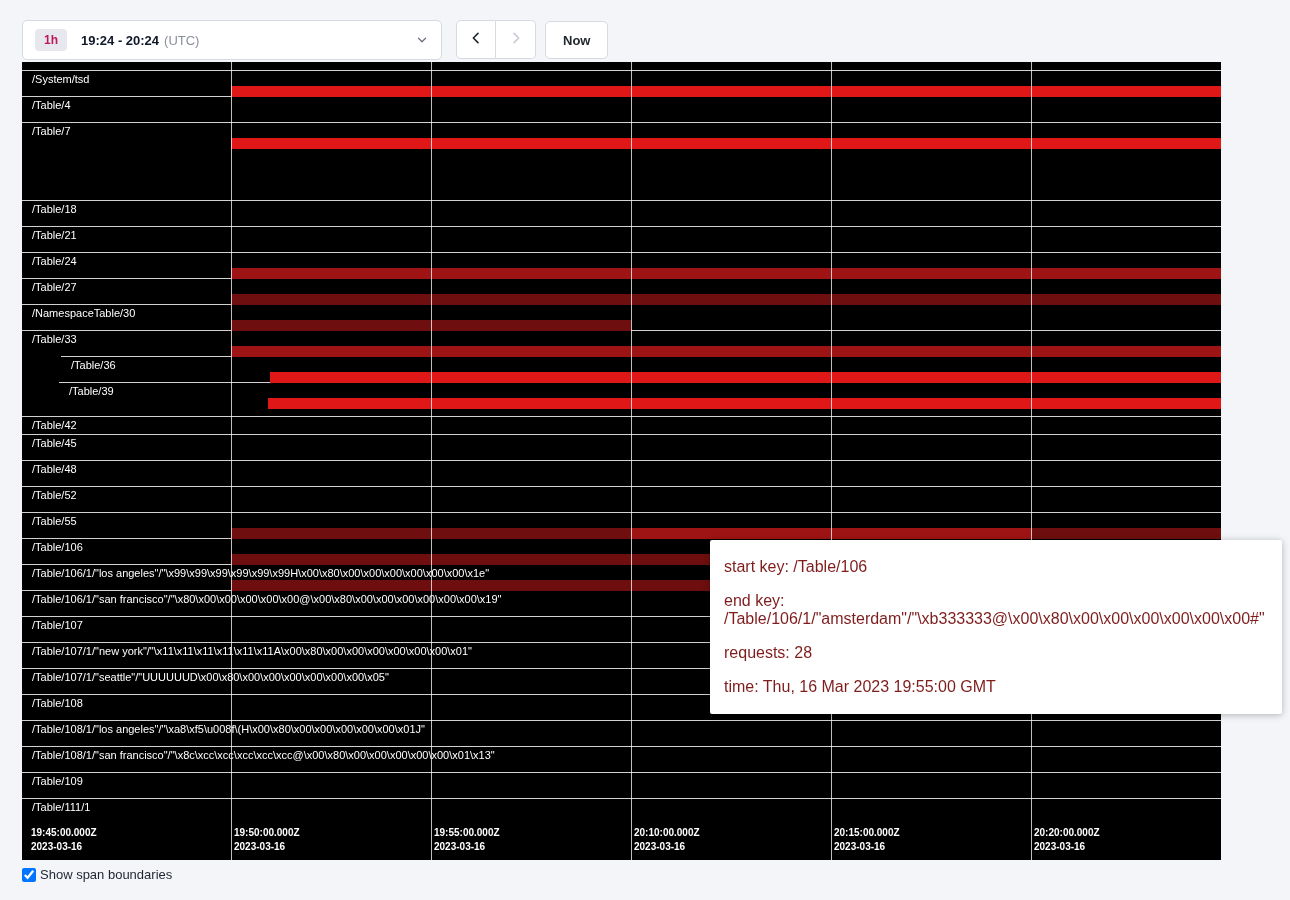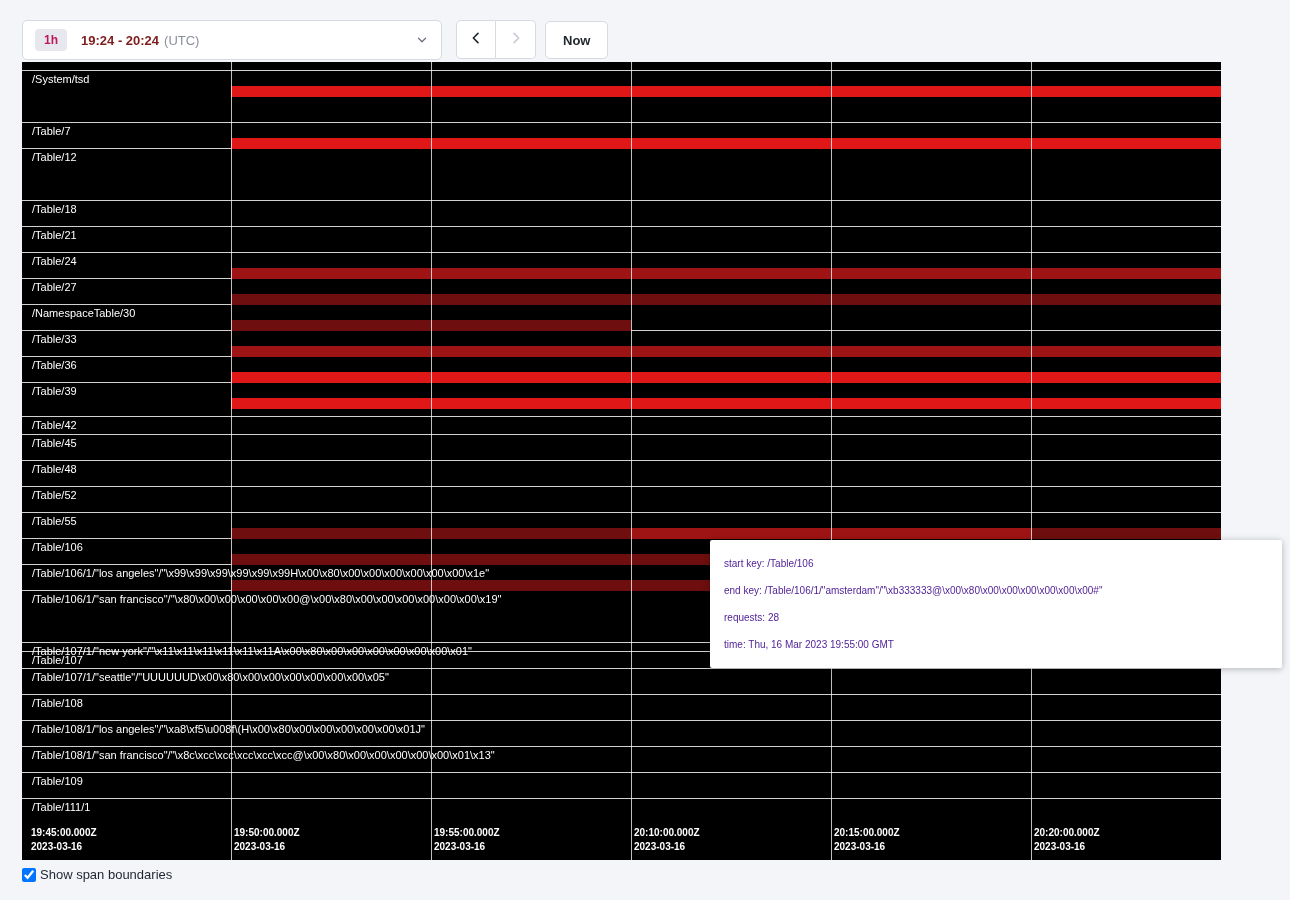--- a/index.html
+++ b/index.html
@@ -14,21 +14,21 @@
   .range-box {
     position:absolute; left:22px; top:20px; width:420px; height:40px;
     background:#fff; border:1px solid #d8dae2; border-radius:5px;
     display:flex; align-items:center; padding:0 12px; box-sizing:border-box;
     cursor:pointer;
   }
   .badge {
     background:#e6e8ee; color:#be185d; font-size:12px; font-weight:700;
     padding:4px 9px; border-radius:4px; margin-right:14px;
   }
-  .range-text { font-size:13px; color:#7f1d1d; font-weight:700; }
+  .range-text { font-size:13px; color:#0f172a; font-weight:700; }
   .tz { font-size:13px; color:#8a8f9c; font-weight:400; margin-left:5px; }
   .range-caret { margin-left:auto; display:flex; align-items:center; }
 
   .nav-group { position:absolute; left:456px; top:20px; display:flex; }
   .nav-btn {
     width:40px; height:39px; background:#fff; border:1px solid #d8dae2;
     display:flex; align-items:center; justify-content:center;
     box-sizing:border-box; padding:0; cursor:pointer;
   }
   .nav-btn.prev { border-radius:5px 0 0 5px; }
@@ -64,21 +64,21 @@
     font-size:10px; font-weight:700; line-height:14px; white-space:pre;
   }
 
   
   .tooltip {
     position:absolute; left:710px; top:540px; width:572px;
     background:#fff; border-radius:2px; box-sizing:border-box;
     box-shadow:0 1px 7px rgba(0,0,0,0.28);
     padding:10px 14px; z-index:10;
   }
-  .tooltip p { margin:0; padding:8px 0; font-size:10px; color:#4c1d95; }
+  .tooltip p { margin:0; padding:8px 0; font-size:16px; color:#7f1d1d; }
 
   
   .controls { position:absolute; left:22px; top:867px; display:flex; align-items:center; }
   .controls input { margin:0 4px 0 0; width:14px; height:14px; }
   .controls label { font-size:13px; color:#1f2430; }
 </style>
 </head>
 <body>
 
 <div class="range-box">
@@ -113,30 +113,30 @@
 
 <div class="canvas" id="kv-canvas">
     <div class="row" style="top: 8px;">
       <div class="stripe" style="left: 209px; width: 200px; background: rgb(224, 23, 23);"></div>
       <div class="stripe" style="left: 409px; width: 200px; background: rgb(224, 23, 23);"></div>
       <div class="stripe" style="left: 609px; width: 200px; background: rgb(224, 23, 23);"></div>
       <div class="stripe" style="left: 809px; width: 200px; background: rgb(224, 23, 23);"></div>
       <div class="stripe" style="left: 1009px; width: 190px; background: rgb(224, 23, 23);"></div>
       <span class="span-label">/System/tsd</span>
     </div>
+    <div class="row" style="top: 34px;">
+      <span class="span-label">/Table/4</span>
+    </div>
     <div class="row" style="top: 60px;">
       <div class="stripe" style="left: 209px; width: 200px; background: rgb(224, 23, 23);"></div>
       <div class="stripe" style="left: 409px; width: 200px; background: rgb(224, 23, 23);"></div>
       <div class="stripe" style="left: 609px; width: 200px; background: rgb(224, 23, 23);"></div>
       <div class="stripe" style="left: 809px; width: 200px; background: rgb(224, 23, 23);"></div>
       <div class="stripe" style="left: 1009px; width: 190px; background: rgb(224, 23, 23);"></div>
       <span class="span-label">/Table/7</span>
-    </div>
-    <div class="row" style="top: 86px;">
-      <span class="span-label">/Table/12</span>
     </div>
     <div class="row" style="top: 138px;">
       <span class="span-label">/Table/18</span>
     </div>
     <div class="row" style="top: 164px;">
       <span class="span-label">/Table/21</span>
     </div>
     <div class="row" style="top: 190px;">
       <div class="stripe" style="left: 209px; width: 200px; background: rgb(158, 20, 20);"></div>
       <div class="stripe" style="left: 409px; width: 200px; background: rgb(158, 20, 20);"></div>
@@ -159,29 +159,29 @@
       <span class="span-label">/NamespaceTable/30</span>
     </div>
     <div class="row" style="top: 268px;">
       <div class="stripe" style="left: 209px; width: 200px; background: rgb(158, 20, 20);"></div>
       <div class="stripe" style="left: 409px; width: 200px; background: rgb(158, 20, 20);"></div>
       <div class="stripe" style="left: 609px; width: 200px; background: rgb(158, 20, 20);"></div>
       <div class="stripe" style="left: 809px; width: 200px; background: rgb(158, 20, 20);"></div>
       <div class="stripe" style="left: 1009px; width: 190px; background: rgb(158, 20, 20);"></div>
       <span class="span-label">/Table/33</span>
     </div>
-    <div class="row" style="top: 294px;">
+    <div class="row" style="top: 294px; margin-left: 39px;">
       <div class="stripe" style="left: 209px; width: 200px; background: rgb(224, 23, 23);"></div>
       <div class="stripe" style="left: 409px; width: 200px; background: rgb(224, 23, 23);"></div>
       <div class="stripe" style="left: 609px; width: 200px; background: rgb(224, 23, 23);"></div>
       <div class="stripe" style="left: 809px; width: 200px; background: rgb(224, 23, 23);"></div>
       <div class="stripe" style="left: 1009px; width: 190px; background: rgb(224, 23, 23);"></div>
       <span class="span-label">/Table/36</span>
     </div>
-    <div class="row" style="top: 320px;">
+    <div class="row" style="top: 320px; margin-left: 37px;">
       <div class="stripe" style="left: 209px; width: 200px; background: rgb(224, 23, 23);"></div>
       <div class="stripe" style="left: 409px; width: 200px; background: rgb(224, 23, 23);"></div>
       <div class="stripe" style="left: 609px; width: 200px; background: rgb(224, 23, 23);"></div>
       <div class="stripe" style="left: 809px; width: 200px; background: rgb(224, 23, 23);"></div>
       <div class="stripe" style="left: 1009px; width: 190px; background: rgb(224, 23, 23);"></div>
       <span class="span-label">/Table/39</span>
     </div>
     <div class="row" style="top: 346px; margin-top: 8px;">
       <span class="span-label">/Table/42</span>
     </div>
@@ -210,21 +210,21 @@
     </div>
     <div class="row" style="top: 502px;">
       <div class="stripe" style="left: 209px; width: 200px; background: rgb(110, 14, 14);"></div>
       <div class="stripe" style="left: 409px; width: 200px; background: rgb(110, 14, 14);"></div>
       <div class="stripe" style="left: 609px; width: 200px; background: rgb(110, 14, 14);"></div>
       <span class="span-label">/Table/106/1/"los angeles"/"\x99\x99\x99\x99\x99\x99H\x00\x80\x00\x00\x00\x00\x00\x00\x1e"</span>
     </div>
     <div class="row" style="top: 528px;">
       <span class="span-label">/Table/106/1/"san francisco"/"\x80\x00\x00\x00\x00\x00@\x00\x80\x00\x00\x00\x00\x00\x00\x19"</span>
     </div>
-    <div class="row" style="top: 554px; margin-top: 35px;">
+    <div class="row" style="top: 554px;">
       <span class="span-label">/Table/107</span>
     </div>
     <div class="row" style="top: 580px;">
       <span class="span-label">/Table/107/1/"new york"/"\x11\x11\x11\x11\x11\x11A\x00\x80\x00\x00\x00\x00\x00\x00\x01"</span>
     </div>
     <div class="row" style="top: 606px;">
       <span class="span-label">/Table/107/1/"seattle"/"UUUUUUD\x00\x80\x00\x00\x00\x00\x00\x00\x05"</span>
     </div>
     <div class="row" style="top: 632px;">
       <span class="span-label">/Table/108</span>

